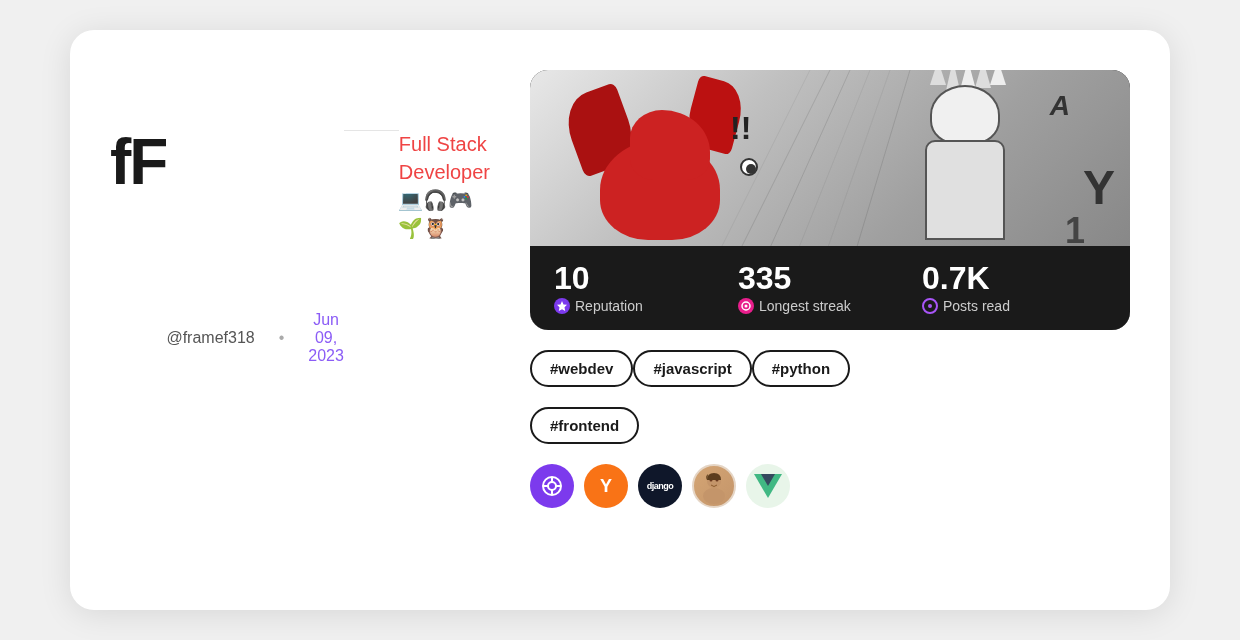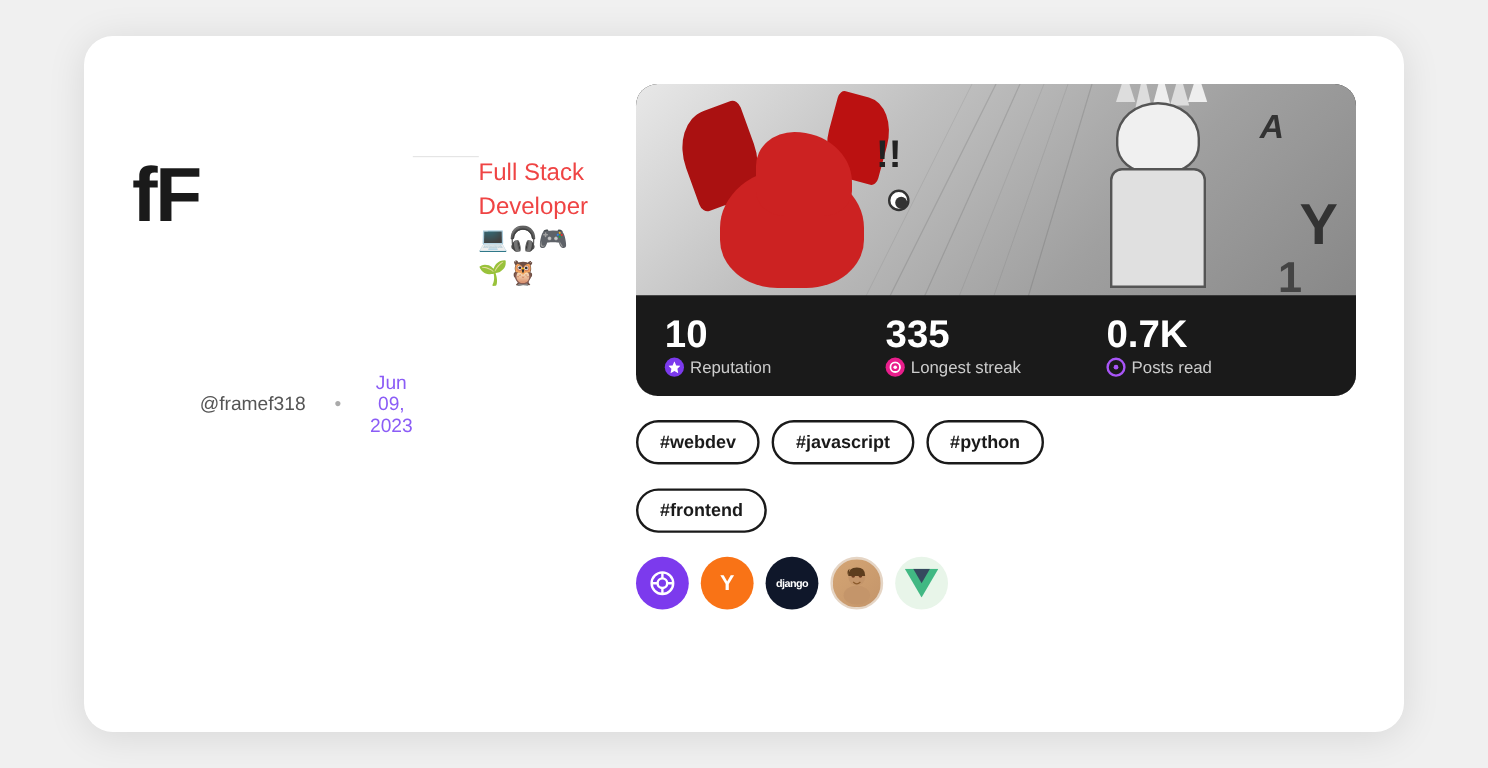--- a/index.html
+++ b/index.html
@@ -198,21 +198,20 @@
       align-items: center;
       justify-content: center;
       font-size: 9px;
     }
     .icon-reputation { background: #7c3aed; }
     .icon-streak { background: #e91e8c; }
     .icon-posts { background: #6b21a8; border: 2px solid #a855f7; background: transparent; }
     .tags-row {
       display: flex;
       flex-wrap: wrap;
-      gap: 10px;
     }
     .tag {
       border: 2px solid #1a1a1a;
       border-radius: 999px;
       padding: 8px 18px;
       font-size: 15px;
       font-weight: 600;
       color: #1a1a1a;
       background: white;
     }

